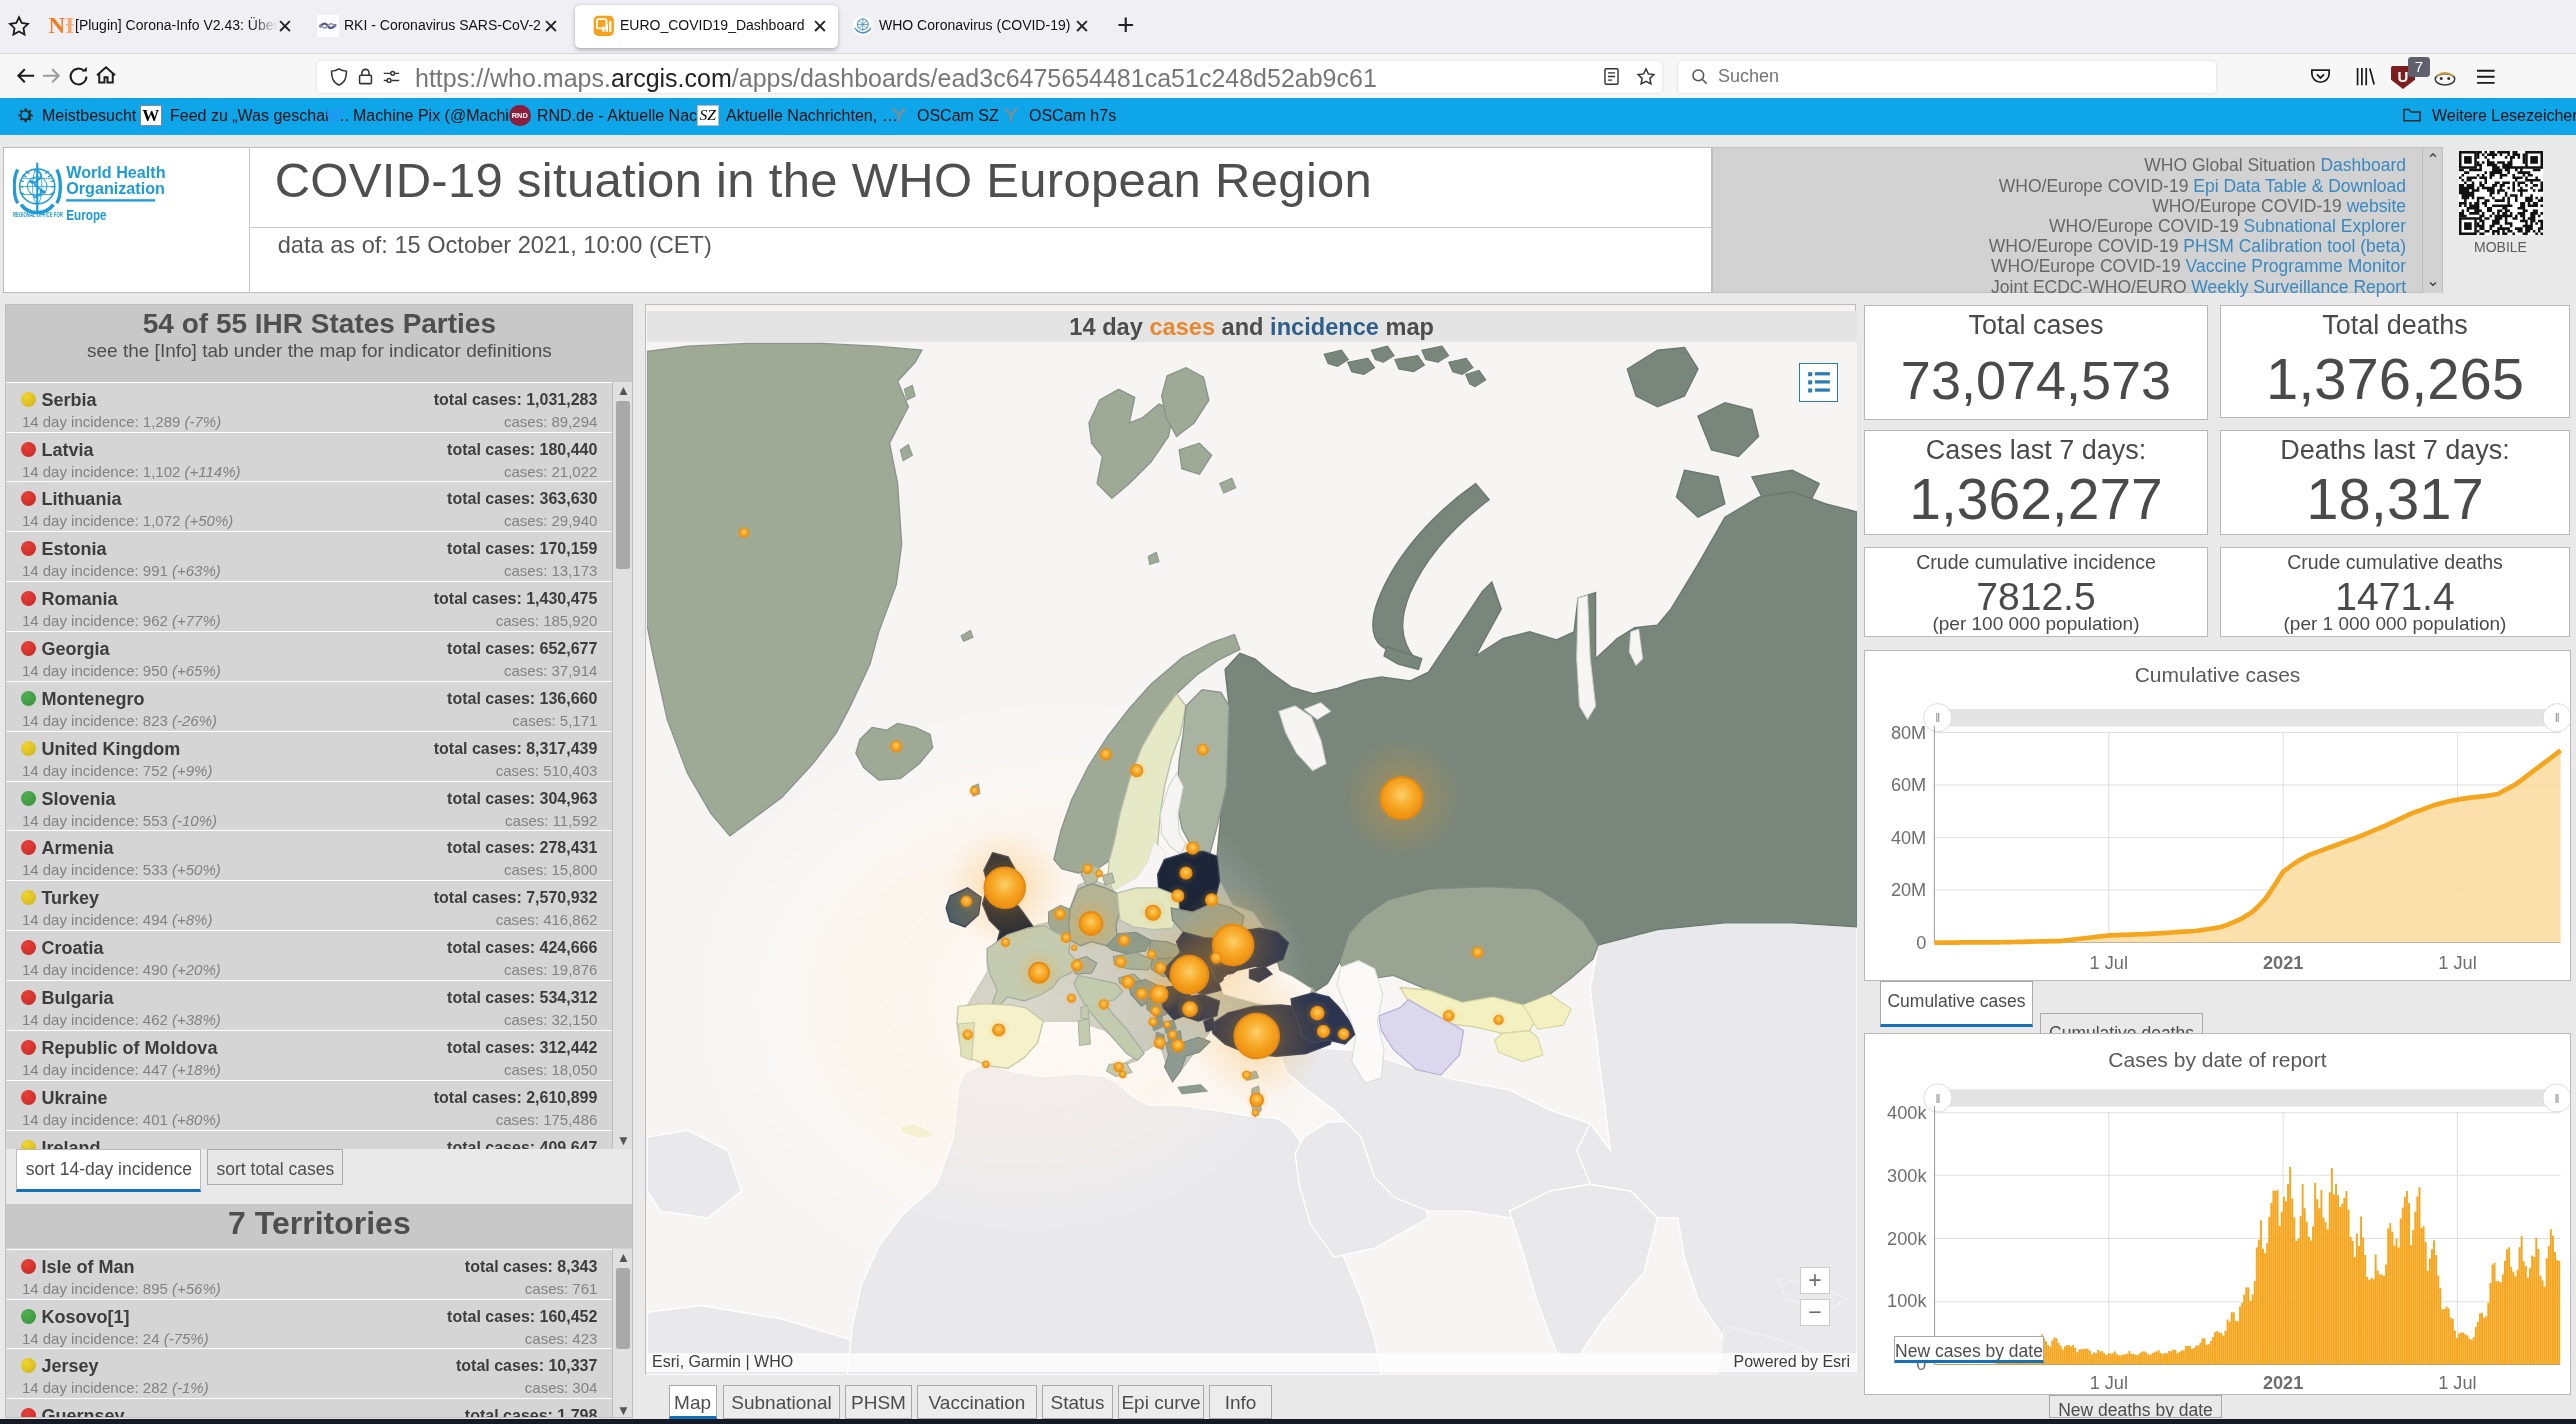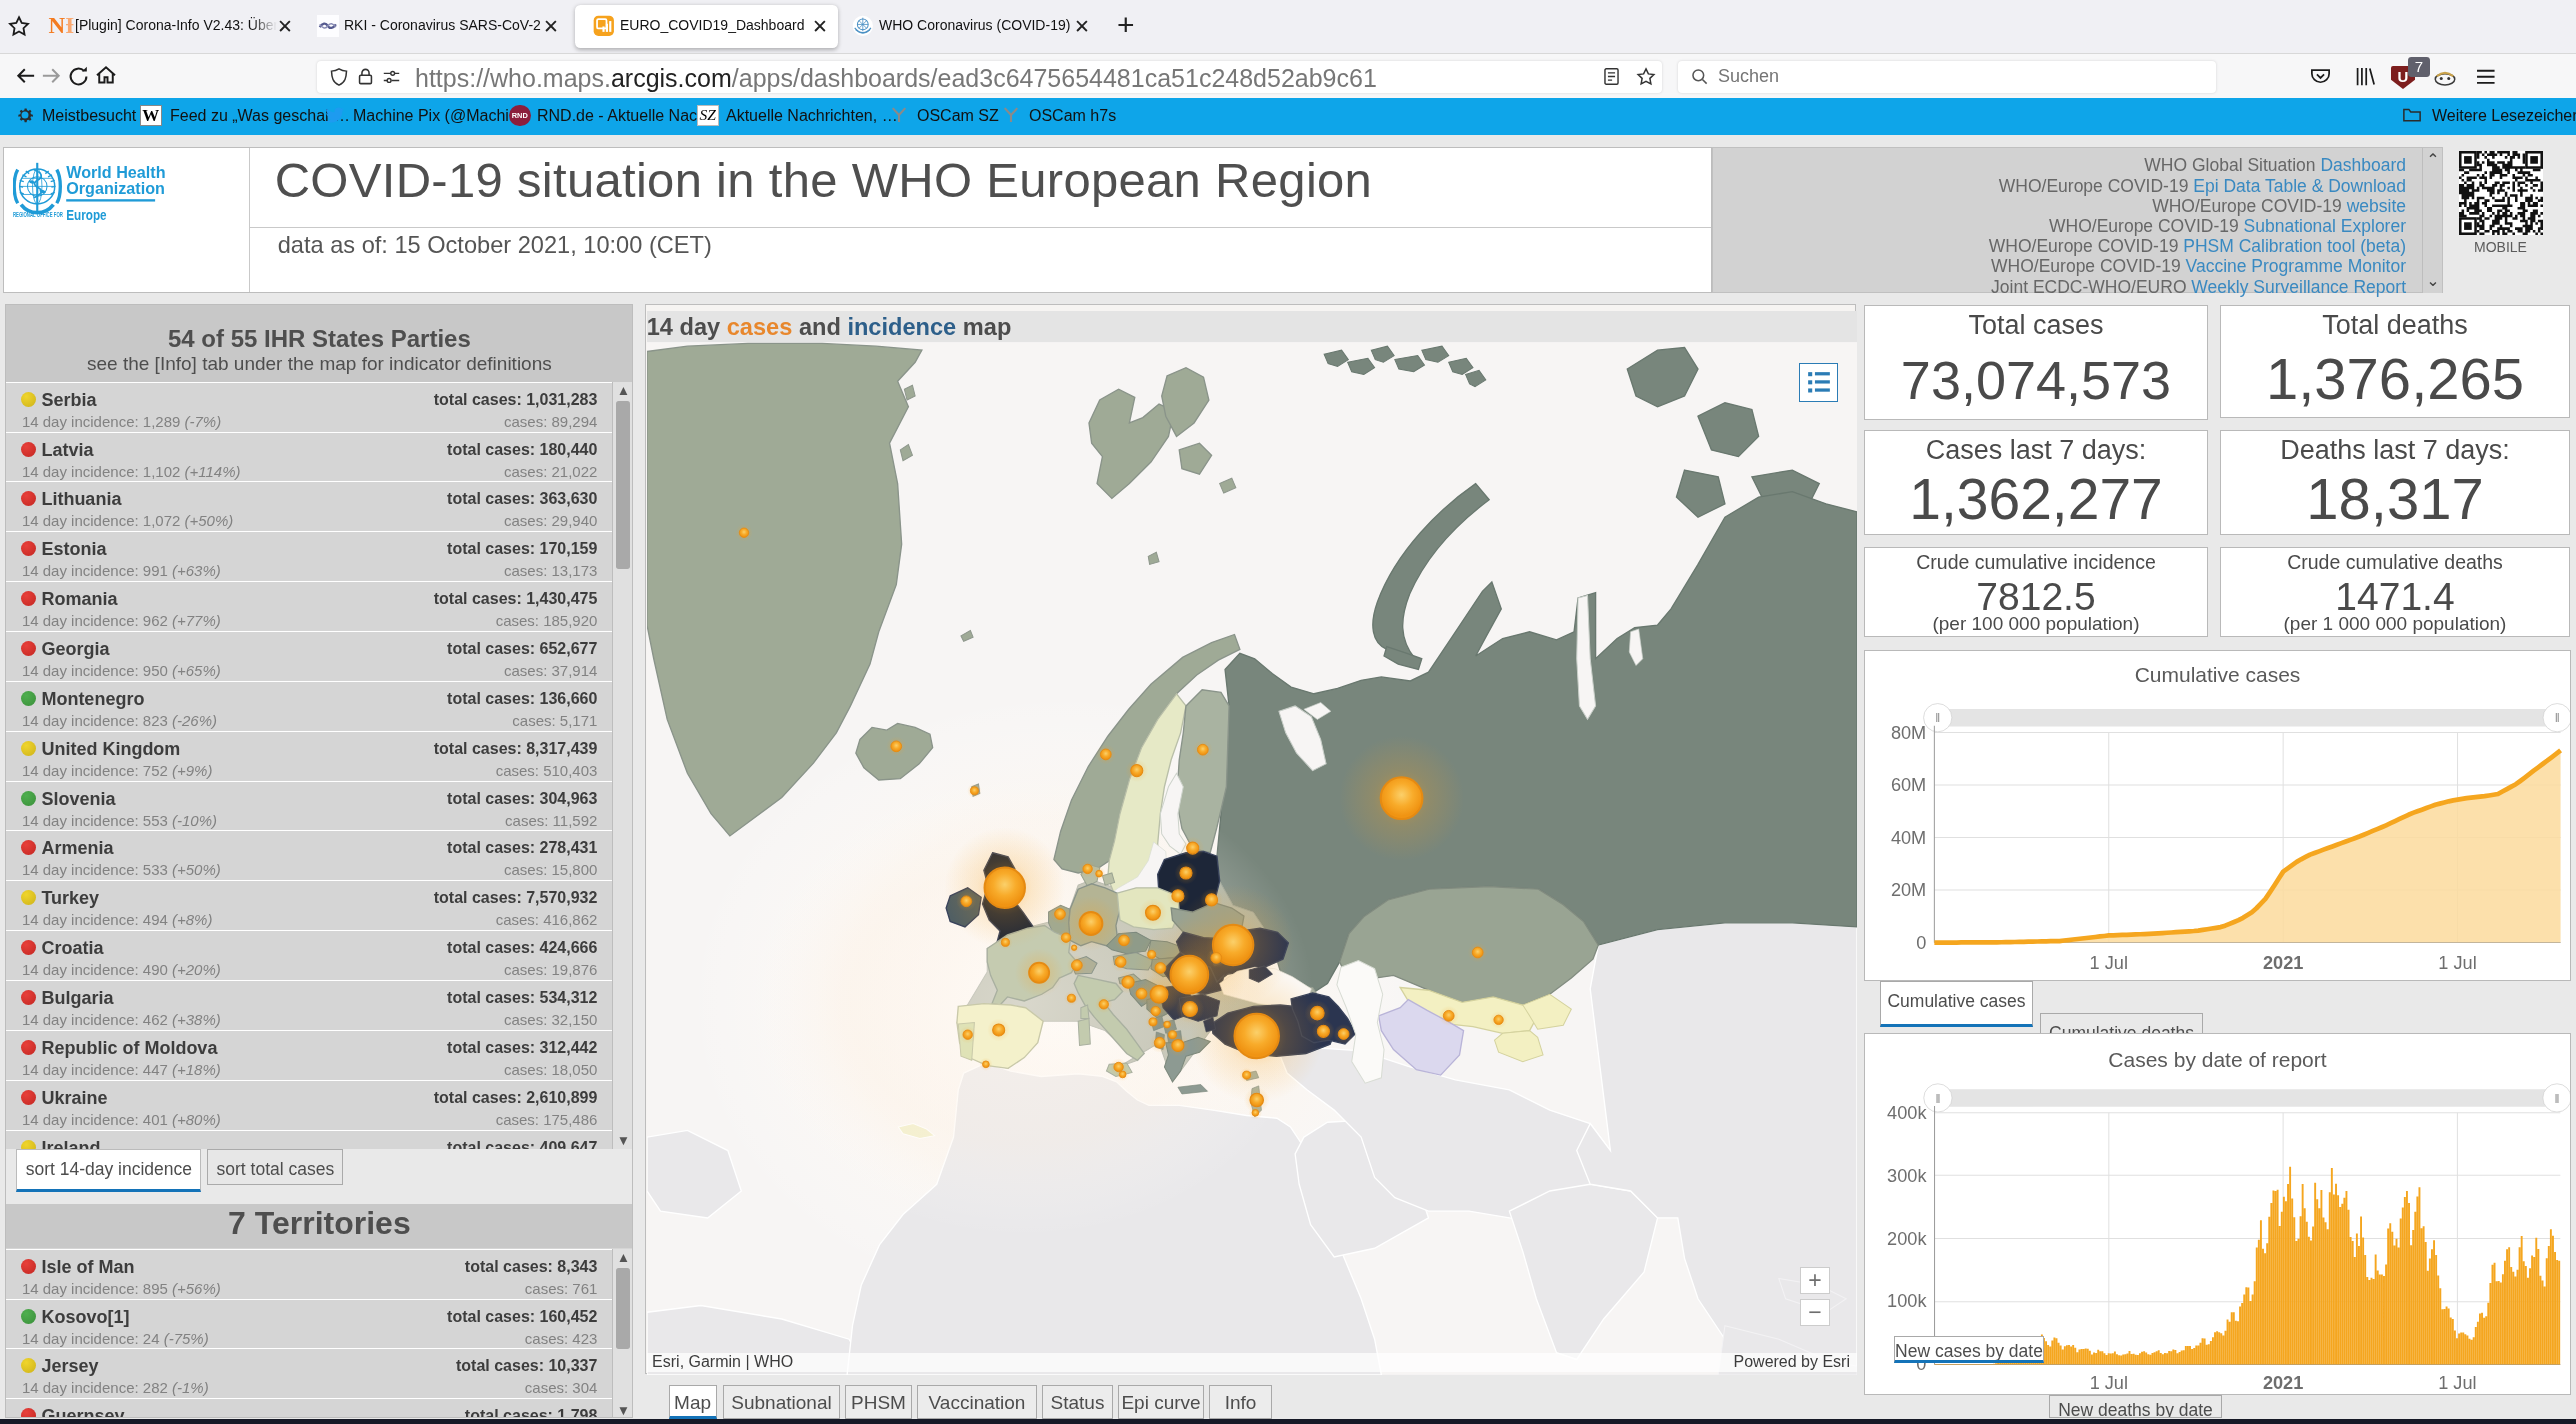--- a/index.html
+++ b/index.html
@@ -28,36 +28,36 @@
 #hdr .hdiv { position:absolute; left:245px; top:79px; right:0; height:0.7px; background:#c9c9c9; }
 #hdr h1 { position:absolute; left:271px; top:4px; font-size:49px; font-weight:400; color:#4f4f4f; letter-spacing:0.3px;}
 #hdr .dataasof { position:absolute; left:274px; top:84px; font-size:23.6px; color:#555; }
 #links { left:1712px; top:11.5px; width:731px; height:146px; background:#d2d2d2; border:0.7px solid #c0c0c0; font-size:17.5px; color:#676767; }
 #links .ln { position:absolute; right:36px; white-space:nowrap; }
 #links a { color:#3989c1; }
 #lsb { position:absolute; right:0px; top:0px; width:20px; height:145px; background:#d2d2d2; border-left:0.7px solid #bdbdbd; }
 #qrlbl { position:absolute; left:2443px; top:104px; width:115px; text-align:center; font-size:14px; color:#5c5c5c; }
 #lpanel { position:absolute; left:5.4px; top:169px; width:628px; height:1114px; background:#d5d5d5; border:0.7px solid #bdbdbd; overflow:hidden;}
 #lphead { position:absolute; left:0; top:0; width:100%; height:77px; background:#c8c8c8; text-align:center; }
-#lphead .t1 { font-size:24px; font-weight:700; color:#4e4e4e; margin-top:20px; }
+#lphead .t1 { font-size:28px; font-weight:700; color:#4e4e4e; margin-top:3px; }
 #lphead .t2 { font-size:19px; color:#4e4e4e; margin-top:0px; }
 .crow { position:absolute; left:0; width:626px; border-top:1.3px solid #fff; background:#d5d5d5; overflow:hidden;}
 .crow .dot { position:absolute; left:15px; top:8.8px; width:15px; height:15px; border-radius:50%; }
 .crow .nm { position:absolute; left:35px; top:6.7px; font-size:18px; font-weight:700; color:#3d3d3d; }
 .crow .tc { position:absolute; right:35px; top:8px; font-size:16px; font-weight:700; color:#3d3d3d; }
 .crow .inc { position:absolute; left:15.5px; top:30px; font-size:15px; color:#828282; }
 .crow .cs { position:absolute; right:35px; top:30px; font-size:15px; color:#828282; }
 #lsort { position:absolute; left:0px; top:844px; width:628px; height:55px; background:#e9e9e9; }
 .sortbtn { position:absolute; top:0px; font-size:17.5px; color:#4d4d4d; text-align:center; }
 #terrhead { position:absolute; left:0; top:899px; width:626px; height:44px; background:#c8c8c8; text-align:center; font-size:32px; font-weight:700; color:#4e4e4e; padding-top:1.3px;}
 .sb { position:absolute; width:20px; background:#e0e0e0; border-left:0.7px solid #bdbdbd; }
 .sbthumb { position:absolute; left:2.7px; width:13.5px; background:#a9a9a9; border-radius:2.7px; }
 .arr { position:absolute; width:20px; text-align:center; font-size:13.5px; color:#555; }
 #mpanel { position:absolute; left:645px; top:169px; width:1211px; height:1070px; background:#f6f4f2; border:0.7px solid #bdbdbd; }
-#mtitle { position:absolute; left:0.7px; top:6px; width:1210px; height:39px; background:#e4e4e4; text-align:left; font-size:23.6px; color:#4d4d4d; padding-top:2.7px;}
+#mtitle { position:absolute; left:0.7px; top:6px; width:1210px; height:39px; background:#e4e4e4; text-align:center; font-size:23.6px; color:#4d4d4d; padding-top:2.7px;}
 #mtitle .or { color:#e8872c; font-weight:700;}
 #mtitle .bl { color:#2d5f8a; font-weight:700;}
 #mtitle b { font-weight:700; }
 #mapwrap { position:absolute; left:0.7px; top:37px; width:1210px; height:1033px; overflow:hidden; }
 #attrib { position:absolute; left:0.7px; bottom:0.7px; width:1210px; height:19px; background:rgba(255,255,255,.72); font-size:16px; color:#3c3c3c; }
 #maptabs { position:absolute; left:645px; top:1246px; width:1211px; height:37px; }
 .mtab { position:absolute; top:4px; height:34px; background:#ececec; border:0.7px solid #a9a9a9; font-size:19px; color:#4d4d4d; text-align:center; padding-top:6px; }
 .mtab.active { background:#fff; border-bottom:3.4px solid #1473b8; }
 .zoombtn { position:absolute; width:30px; height:27px; background:#fff; border:0.7px solid #ccc; text-align:center; font-size:23px; color:#6e6e6e; line-height:24px;}
 .rcard { position:absolute; background:#fff; border:0.7px solid #b9b9b9; text-align:center; color:#4a4a4a; }

